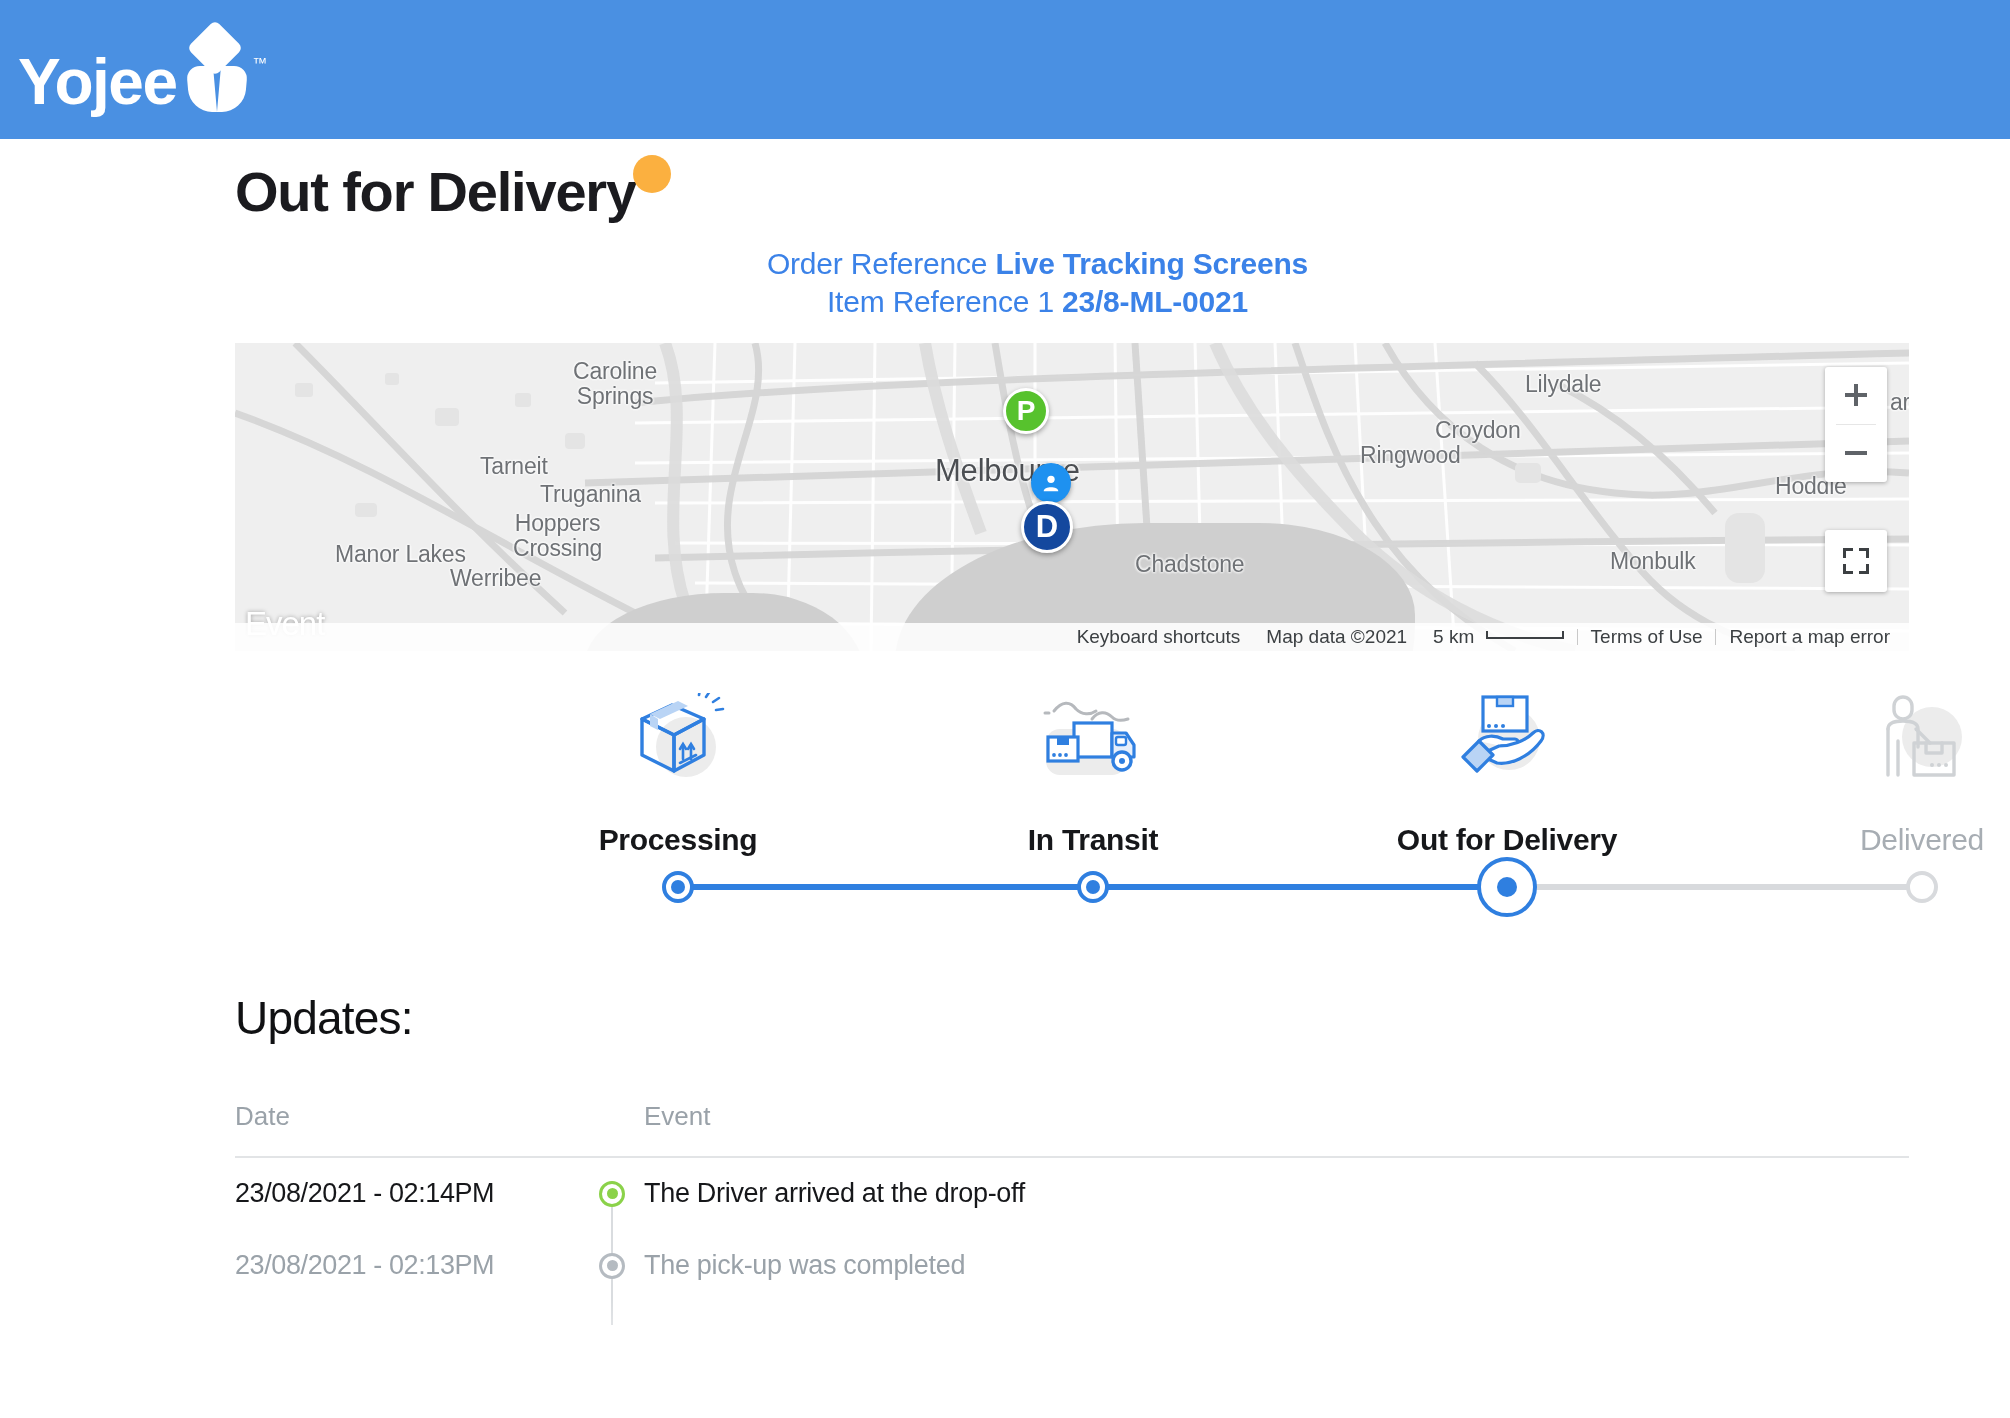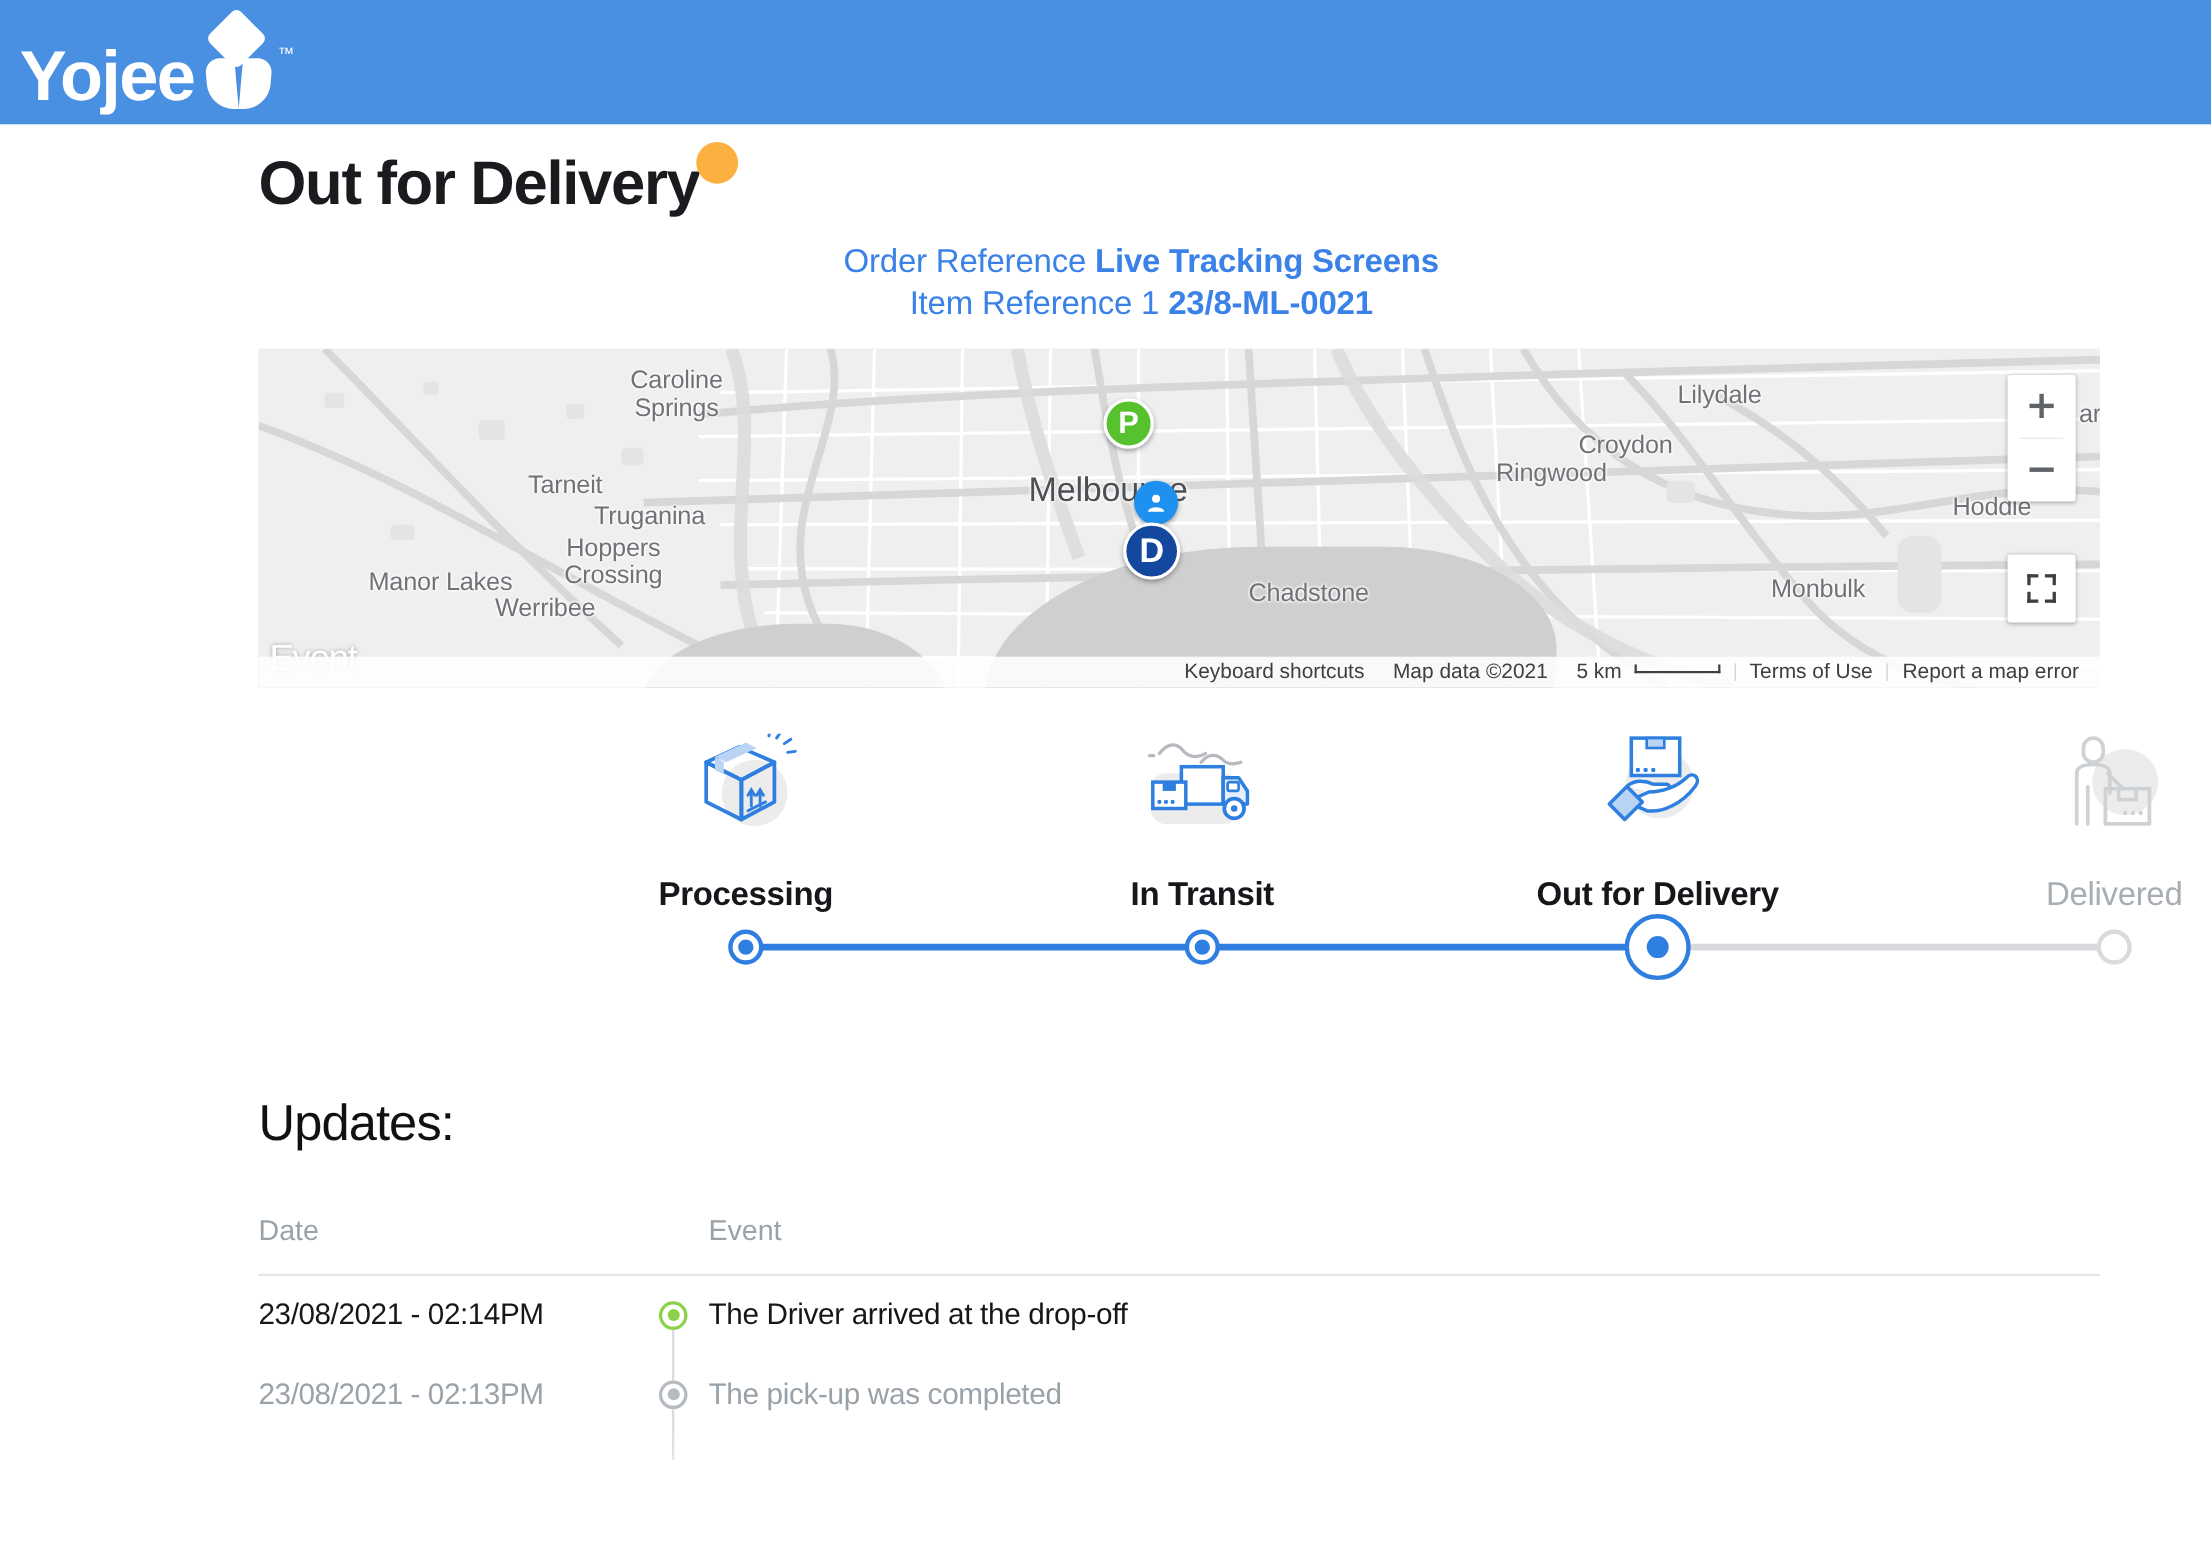--- a/index.html
+++ b/index.html
@@ -7,21 +7,21 @@
     width: 2010px;
     height: 1418px;
     overflow: hidden;
     background: #ffffff;
     font-family: "Liberation Sans", sans-serif;
     -webkit-font-smoothing: antialiased;
   }
 
   
   .topbar {
-    height: 113px;
+    height: 139px;
     background: #4a90e2;
     display: flex;
     align-items: center;
     padding-left: 18px;
     position: relative;
   }
   .logo-wrap { display: flex; align-items: flex-end; }
   .logo-text {
     color: #ffffff;
     font-size: 64px;
@@ -175,21 +175,21 @@
     display: flex; align-items: center; justify-content: center;
   }
   .node-sm { width: 32px; height: 32px; border: 4px solid #2f7fe0; }
   .node-sm i { width: 14px; height: 14px; border-radius: 50%; background: #2f7fe0; display:block; }
   .node-lg { width: 60px; height: 60px; border: 4px solid #2f7fe0; }
   .node-lg i { width: 20px; height: 20px; border-radius: 50%; background: #2f7fe0; display:block; }
   .node-off { width: 32px; height: 32px; border: 4px solid #d8dadd; }
 
   
   .updates-title {
-    margin-top: 96px; font-size: 46px; font-weight: 400;
+    margin-top: 68px; font-size: 46px; font-weight: 400;
     color: #101113; letter-spacing: -0.8px;
   }
   .updates-table { margin-top: 56px; width: 1674px; }
   .u-head { display: flex; padding-bottom: 24px; border-bottom: 2px solid #e2e4e6; }
   .u-head .c-date { width: 345px; font-size: 26px; color: #9aa2a9; }
   .u-head .c-event { font-size: 26px; color: #9aa2a9; }
   .u-row { display: flex; align-items: center; height: 72px; position: relative; }
   .u-row .c-date { width: 345px; font-size: 27px; color: #16171a; letter-spacing: -0.4px; }
   .u-row .c-dot { width: 64px; display: flex; justify-content: center; position: relative; }
   .u-row .c-event { font-size: 27px; color: #16171a; letter-spacing: -0.3px; }

